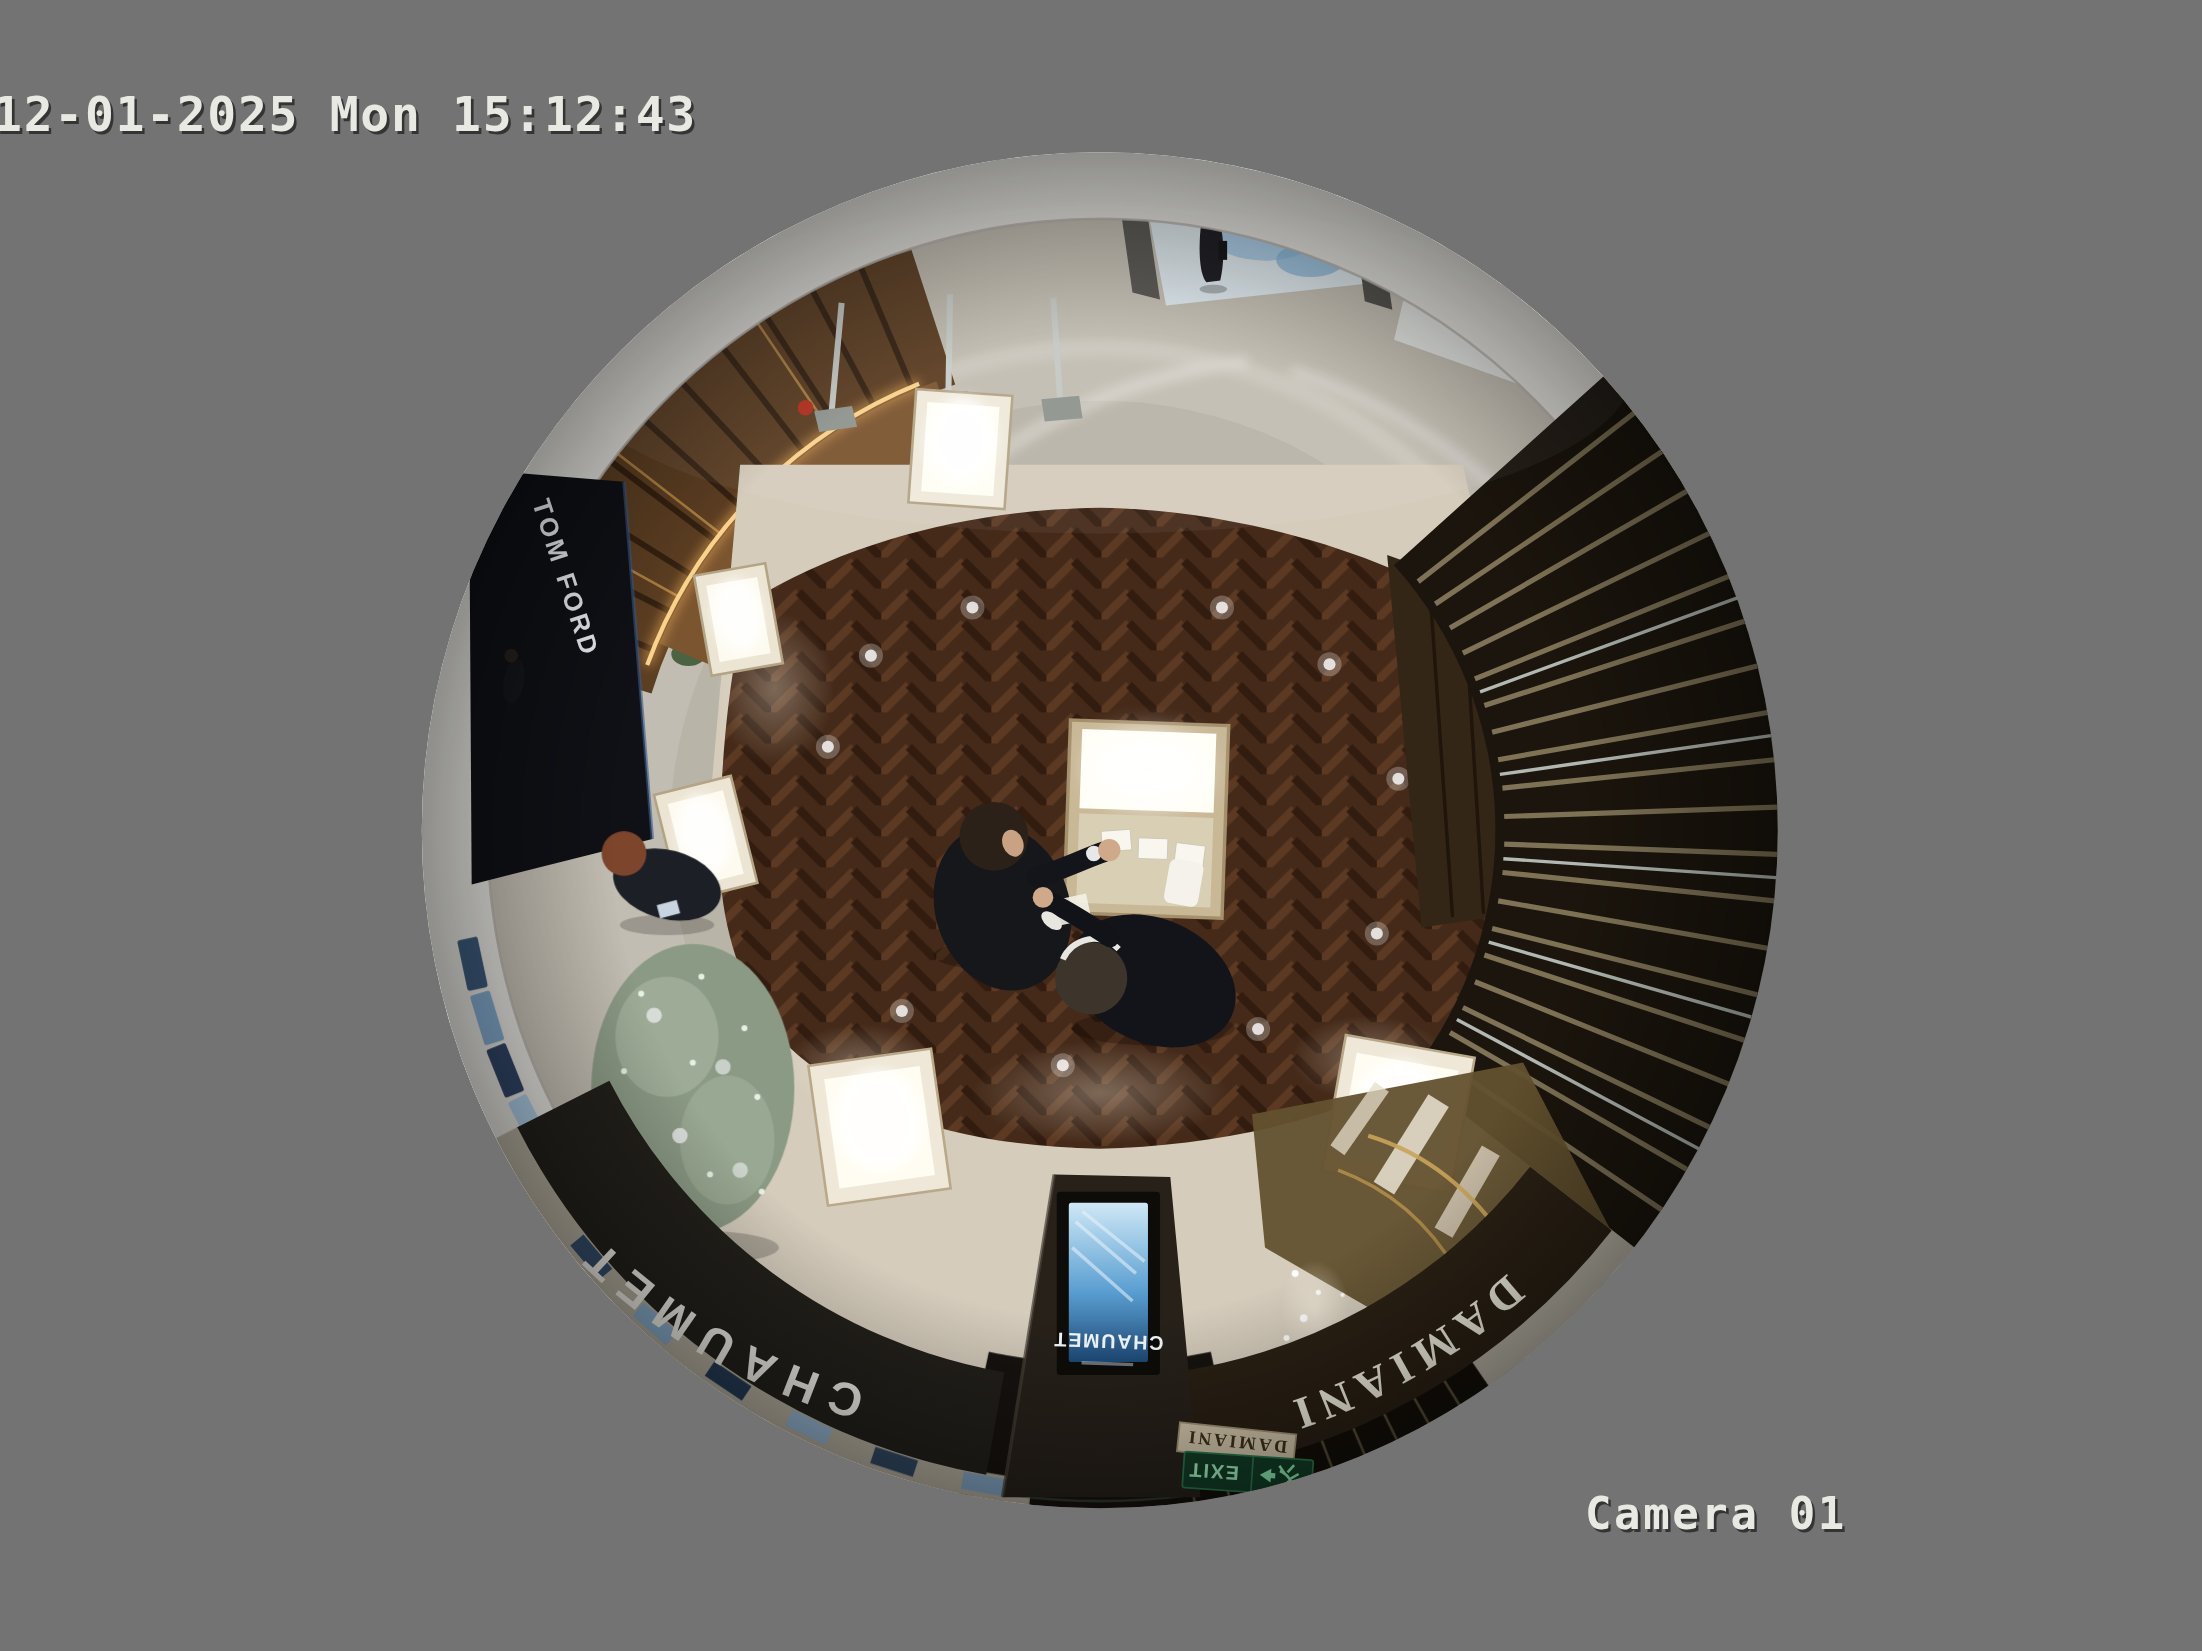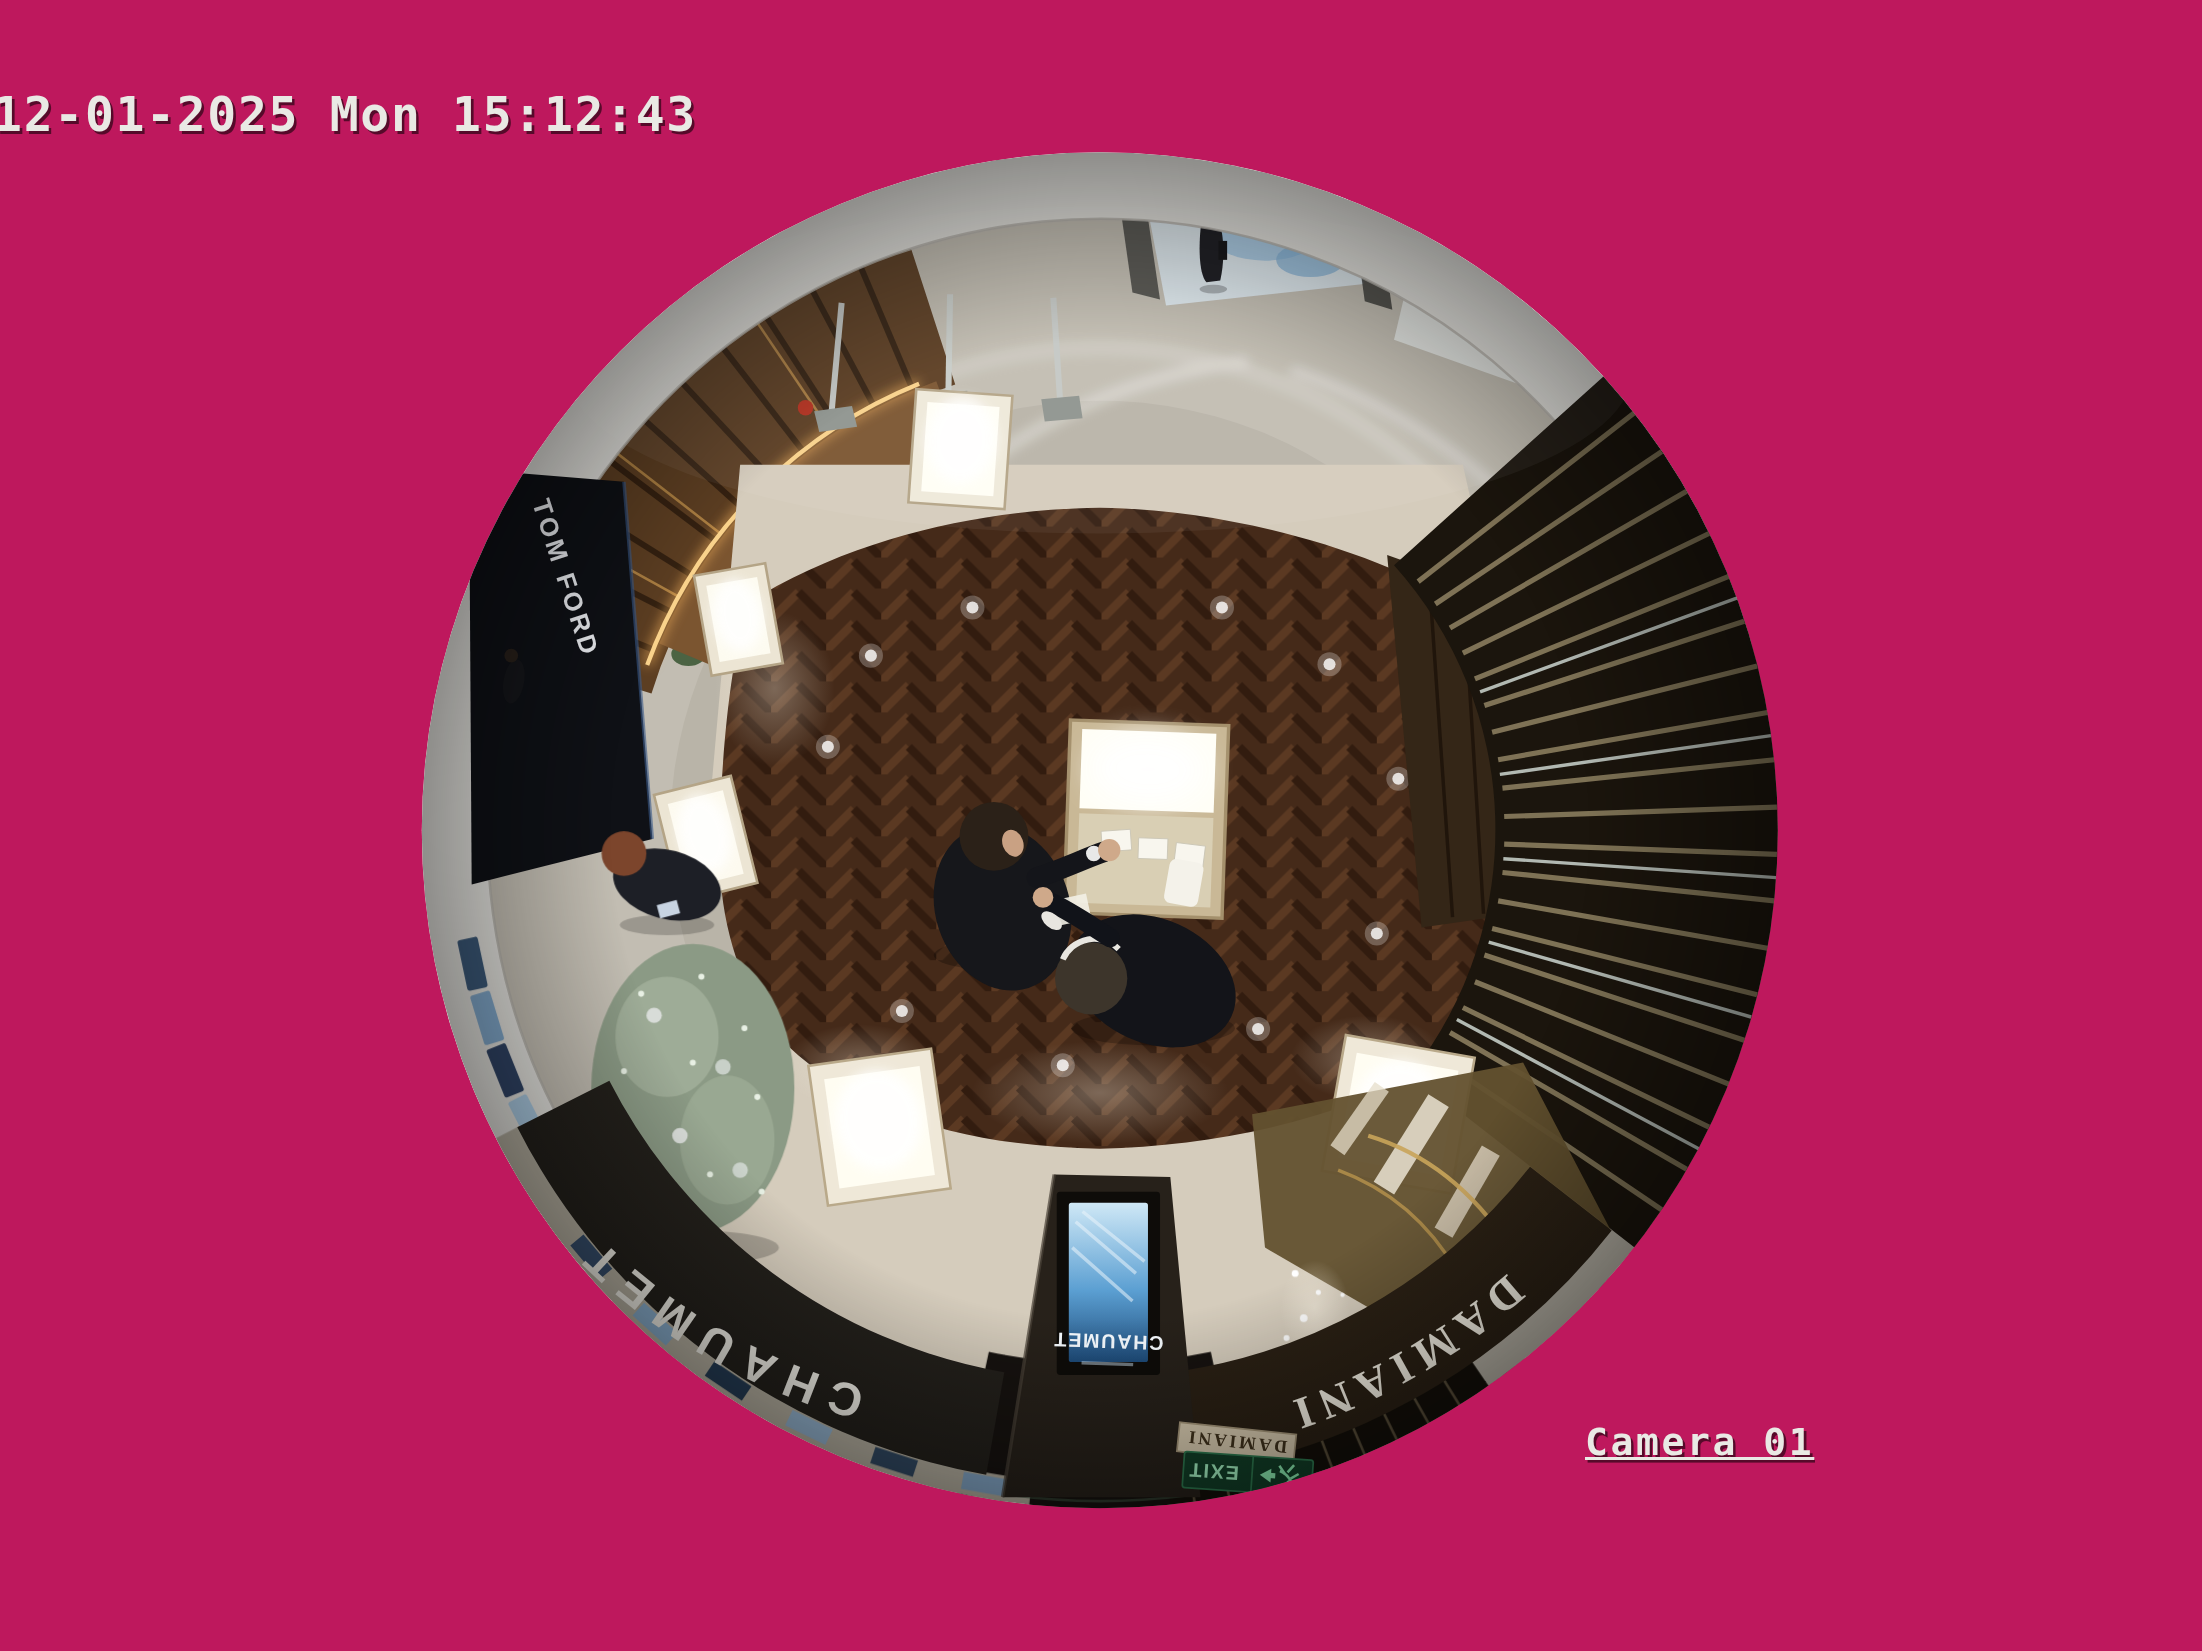--- a/index.html
+++ b/index.html
@@ -1,22 +1,22 @@
 <!DOCTYPE html>
 <html style="font-size:13.8px"><head>
 <meta charset="utf-8">
 <style>
   html,body{margin:0;padding:0;background:#131313;}
-  .frame{position:relative;width:2203px;height:1652px;background:#be185d;overflow:hidden;
+  .frame{position:relative;width:2203px;height:1652px;background:#737373;overflow:hidden;
          font-family:"DejaVu Sans",sans-serif;}
   .fisheye-svg{position:absolute;left:0;top:0;}
   .osd{position:absolute;font-family:"DejaVu Sans Mono",monospace;font-weight:bold;
        color:#e9e9e4;text-shadow:2.6px 2.6px 0 rgba(0,0,0,.55);white-space:pre;}
   .osd-timestamp{left:-6.9px;top:86px;font-size:48px;letter-spacing:1.7px;}
-  .osd-camera{left:1585px;top:1420px;font-size:38px;letter-spacing:2.6px;text-decoration:underline;}
+  .osd-camera{left:1585px;top:1488px;font-size:44px;letter-spacing:2.6px;}
 </style>
 </head>
 <body>
 
 <div class="frame">
 
 <svg class="fisheye-svg" width="2203" height="1652" viewBox="0 0 2560 1920">
   <defs>
     <clipPath id="lens">
           <circle cx="1278" cy="965" r="788"></circle>

